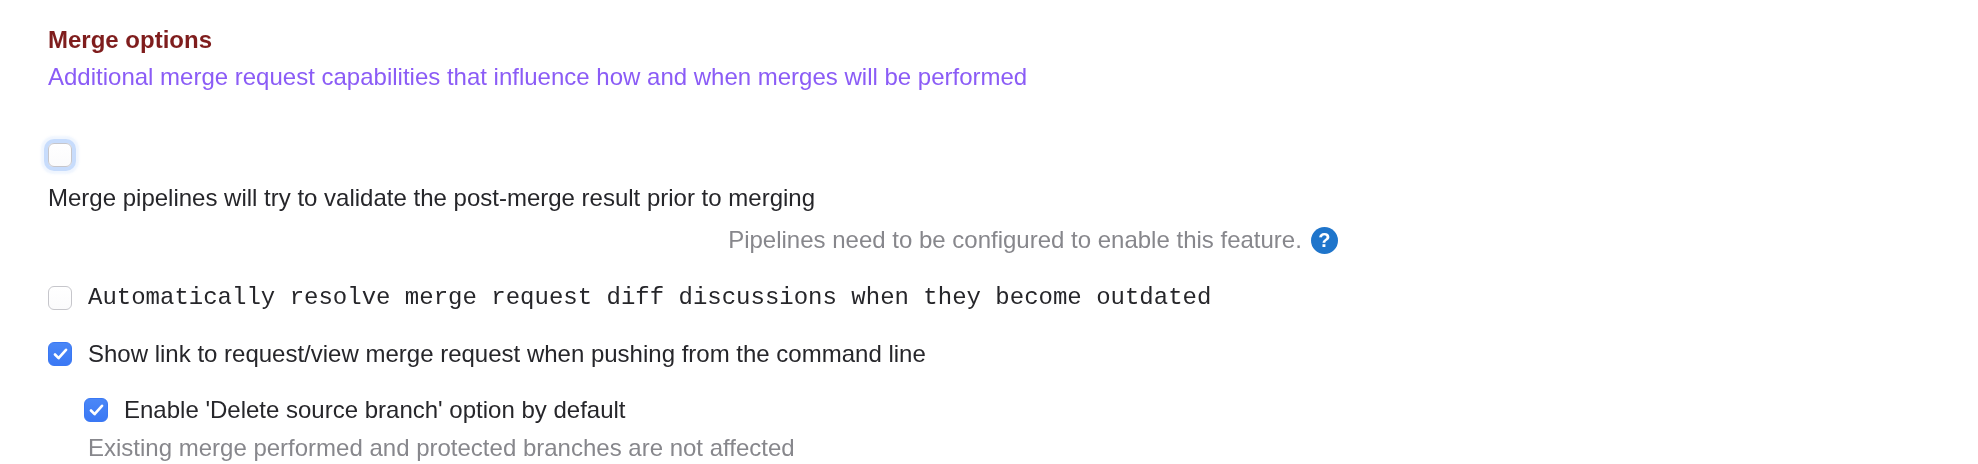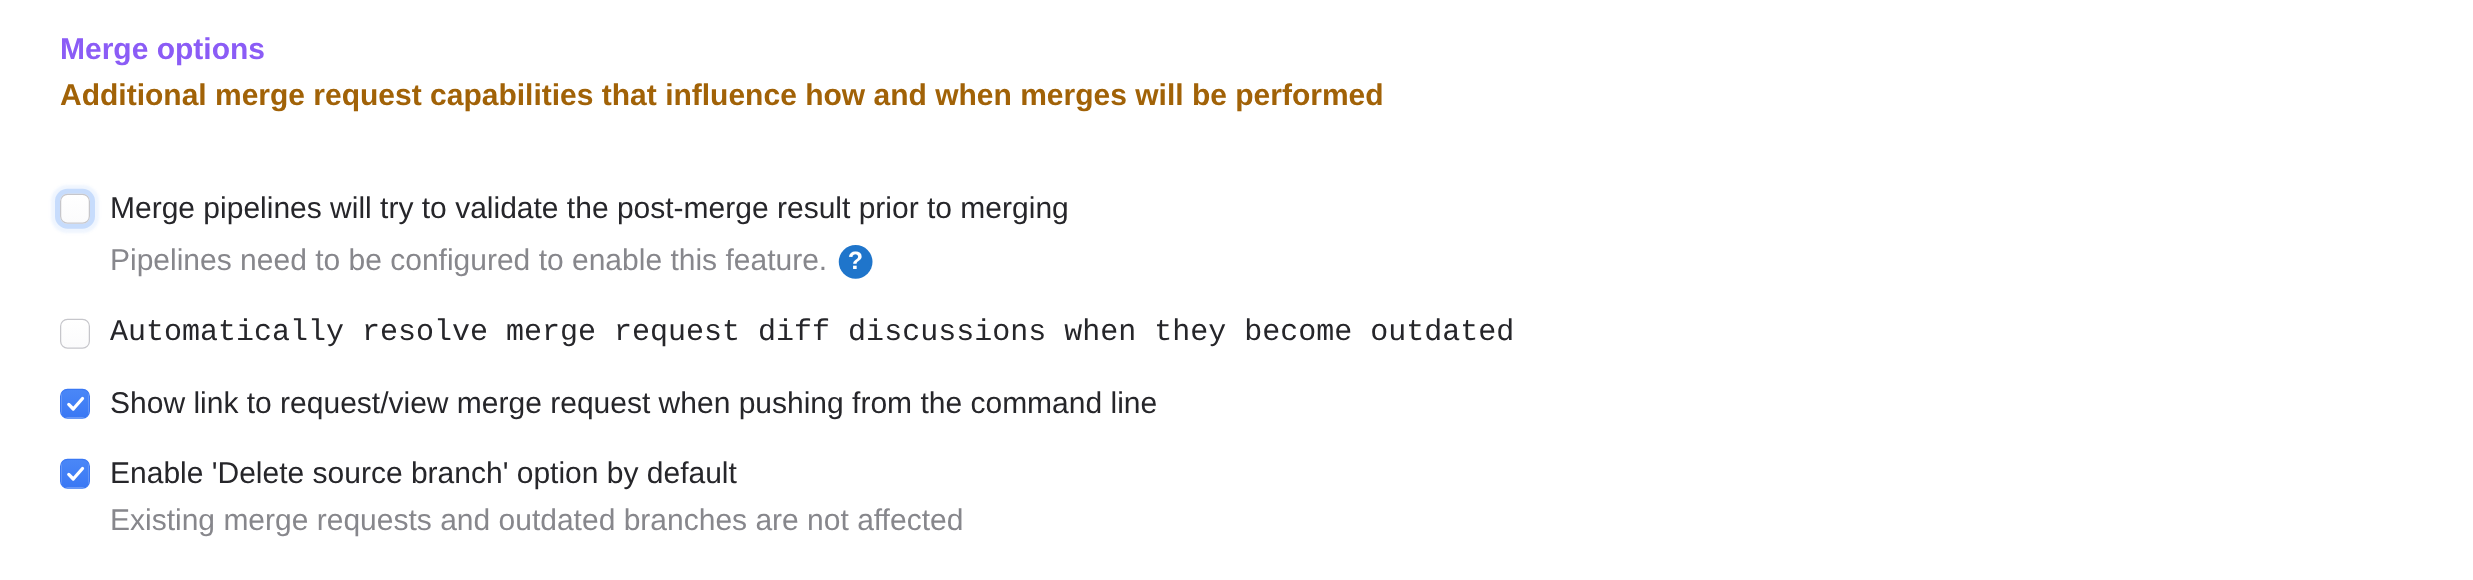--- a/index.html
+++ b/index.html
@@ -13,28 +13,28 @@
   }
   .page {
     padding: 25px 0 0 48px;
     width: 1978px;
     height: 464px;
   }
   .section-title {
     font-size: 24px;
     line-height: 30px;
     font-weight: 700;
-    color: #8b5cf6;
+    color: #7f1d1d;
   }
   .subtitle {
     margin-top: 7px;
     font-size: 24px;
     line-height: 30px;
-    font-weight: 700;
-    color: #a16207;
+    font-weight: 400;
+    color: #8b5cf6;
   }
   .option {
     display: flex;
     align-items: flex-start;
     gap: 16px;
   }
   .option-label {
     font-size: 24px;
     line-height: 30px;
     color: #26262a;
@@ -80,25 +80,25 @@
     height: 27px;
     border-radius: 50%;
     background: #1f75cb;
     color: #ffffff;
     font-size: 20px;
     font-weight: 700;
     line-height: 27px;
     text-align: center;
     cursor: pointer;
   }
-  .mt-first  { margin-top: 60px; }
-  .mt-help1  { margin-top: 12px; }
+  .mt-first  { margin-top: 48px; flex-direction: column; }
+  .mt-help1  { margin-top: 12px; justify-content: center; }
   .mt-row2   { margin-top: 28px; font-family: Liberation Mono, monospace; }
   .mt-row3   { margin-top: 26px; }
-  .mt-row4   { margin-top: 26px; }
+  .mt-row4   { margin-top: 26px; margin-left: 36px; }
   .mt-help2  { margin-top: 8px;  }
 </style>
 </head>
 <body>
 
 <div class="page">
 
   <h4 class="section-title">Merge options</h4>
   <p class="subtitle">Additional merge request capabilities that influence how and when merges will be performed</p>
 
@@ -131,16 +131,16 @@
 
   <div class="option mt-row4">
     <span class="checkbox checked" role="checkbox" aria-checked="true">
       <svg class="check" width="15" height="13" viewBox="0 0 15 13">
         <path d="M2 6.5 L5.6 10.2 L13 1.8" fill="none" stroke="#ffffff" stroke-width="2.6" stroke-linecap="round" stroke-linejoin="round"></path>
       </svg>
     </span>
     <label class="option-label">Enable 'Delete source branch' option by default</label>
   </div>
   <div class="help-row mt-help2">
-    <span class="help-text">Existing merge requests and outdated branches are not affected</span>
+    <span class="help-text">Existing merge performed and protected branches are not affected</span>
   </div>
 
 </div>
 
 </body></html>

